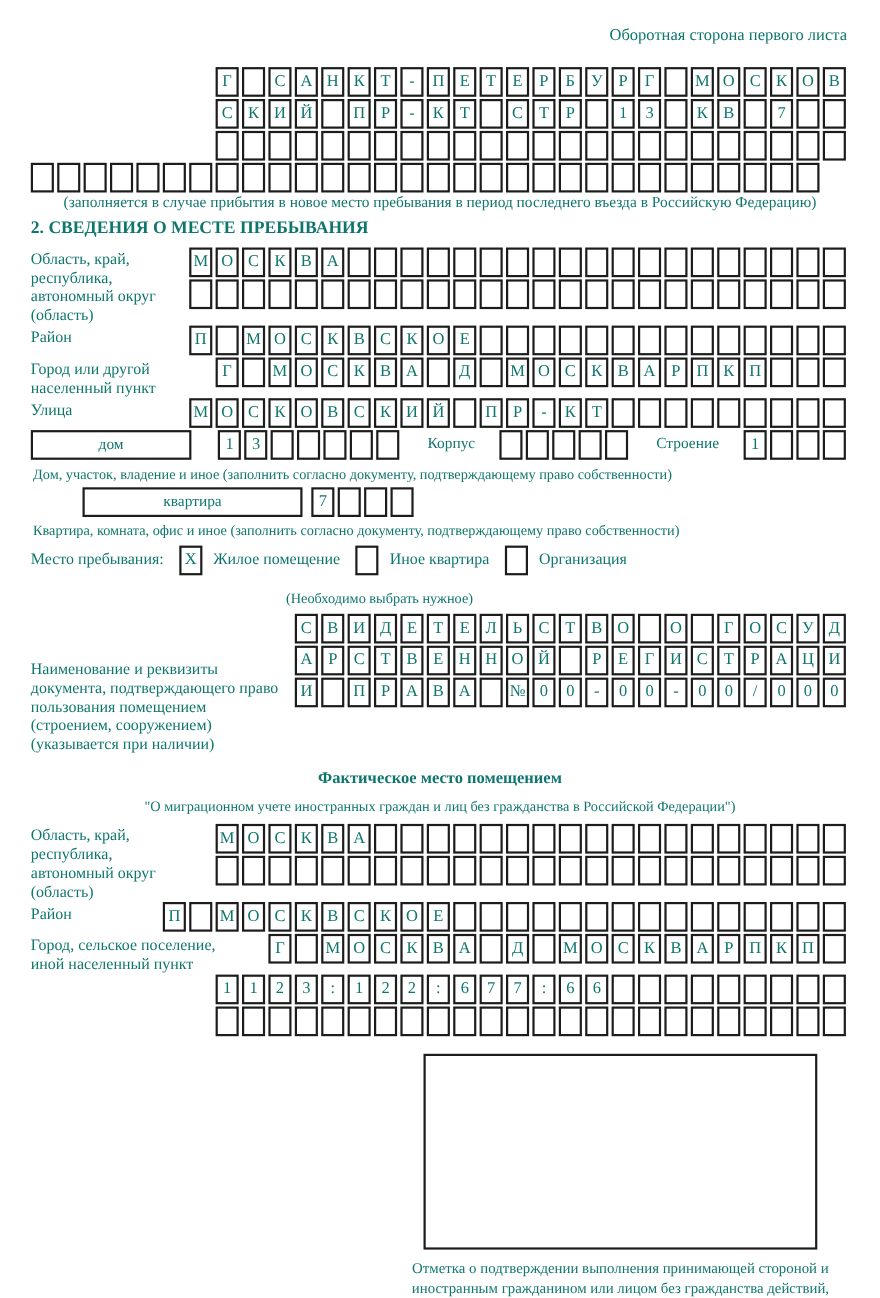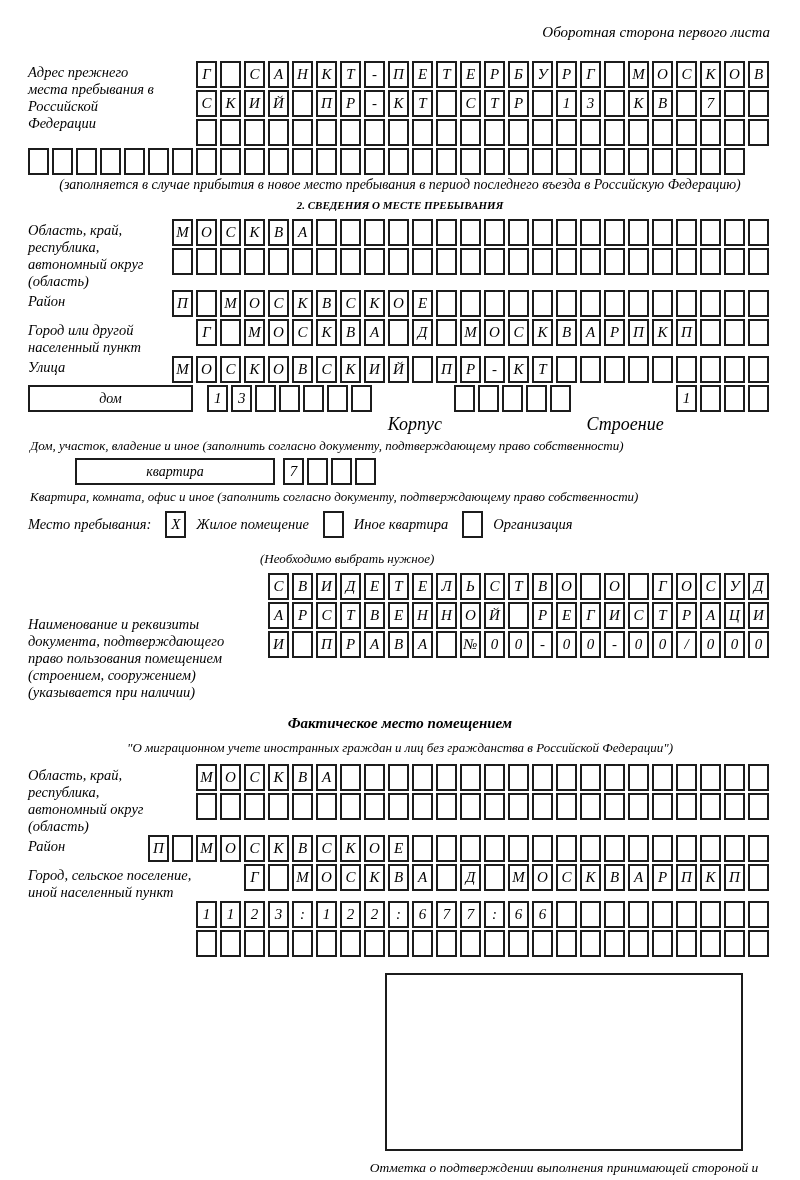--- a/index.html
+++ b/index.html
@@ -1,67 +1,66 @@
 <!DOCTYPE html>
 <html><head>
 <meta charset="utf-8">
 <style>
   * { margin:0; padding:0; box-sizing:border-box; }
   html,body { background:#ffffff; }
   .page {
     width:800px; height:1180px; padding:10px 28px 0 28px; overflow:hidden;
-    font-family:"Liberation Serif", serif; color:#000000; background:#fff; position:relative;font-style:italic;
+    font-family:"Liberation Serif", serif; color:#0f766e; background:#fff; position:relative;
   }
   .top-note { text-align:right; font-size:15px; margin:14px 2px 20px 0; }
 
   
   .cbox {
     display:inline-flex; align-items:center; justify-content:center;
     width:17px; height:23px; border:2px solid #1c1c1c; margin-right:3px;
     font-size:15px; line-height:1; flex:0 0 auto; box-sizing:content-box;
     font-family:"Liberation Serif", serif;
   }
   .boxrow { display:flex; margin-bottom:2px; }
   .boxcol { margin-left:auto; }
   .frow { display:flex; align-items:flex-start; }
   .flabel { font-size:14.5px; line-height:17px; padding-top:3px; flex:0 0 auto; }
 
   .w135 { width:138px; } .w120 { width:120px; } .w150 { width:152px; }
   .w118 { width:118px; } .w225 { width:228px;margin-top:40px; } .w190 { width:192px; } .w85 { width:90px; }
 
   .note-c { text-align:center; font-size:14px; margin:2px 0 4px 0; }
   .note-l { font-size:13px; margin:2px 0 3px 2px; }
-  .h2 { text-align:center; font-size:11px; font-weight:bold; margin:6px 0 8px 0; }
+  .h2 { font-size:16px; font-weight:bold; margin:6px 0 8px 0; }
   .h3 { text-align:center; font-size:15px; font-weight:bold; margin:14px 0 8px 0; }
 
   .wbox {
     border:2px solid #1c1c1c; height:27px; display:flex; align-items:center;
     justify-content:center; font-size:14px; flex:0 0 auto;
   }
   .domrow { display:flex; align-items:flex-start; justify-content:space-between; margin-bottom:3px; }
-  .inline-lab { font-size:18px; padding:5px 4px 0 4px; white-space:nowrap;margin-top:24px; }
+  .inline-lab { font-size:14px; padding:5px 4px 0 4px; white-space:nowrap; }
 
   .mesto-row { display:flex; align-items:center; font-size:14.5px; margin:6px 0 2px 0; }
   .mesto-row .cbox { margin:0 10px 0 14px; }
   .mesto-note { font-size:13px; margin:13px 0 6px 232px; }
 
   .stamp-wrap { width:404px; margin:14px 6px 0 auto; }
   .stamp-box { width:358px; height:178px; border:2px solid #1c1c1c; margin:0 auto 8px auto; }
   .stamp-caption { text-align:center; font-size:13.5px; line-height:17.5px; }
   .mb6 { margin-bottom:6px; } .mt4 { margin-top:4px;padding-left:47px; }
 </style>
 </head>
 <body>
 
 <div class="page">
 
   <div class="top-note">Оборотная сторона первого листа</div>
 
   <div class="frow">
-    <div class="flabel w135">Адрес прежнего места пребывания в Российской Федерации</div>
     <div class="boxcol">
       <div class="boxrow">
           <span class="cbox">Г</span>
           <span class="cbox"></span>
           <span class="cbox">С</span>
           <span class="cbox">А</span>
           <span class="cbox">Н</span>
           <span class="cbox">К</span>
           <span class="cbox">Т</span>
           <span class="cbox">-</span>
@@ -318,21 +317,21 @@
         <span class="cbox"></span>
         <span class="cbox"></span>
         <span class="cbox"></span>
         <span class="cbox"></span>
         <span class="cbox"></span>
         <span class="cbox"></span>
       </div>
   </div>
 
   <div class="domrow">
-    <div class="wbox" style="width:165px;">дом</div>
+    <div class="wbox" style="width:146px;">дом</div>
     <div class="boxrow" style="margin-left:6px;">
         <span class="cbox">1</span>
         <span class="cbox">3</span>
         <span class="cbox"></span>
         <span class="cbox"></span>
         <span class="cbox"></span>
         <span class="cbox"></span>
         <span class="cbox"></span>
       </div>
     <div class="inline-lab">Корпус</div>

